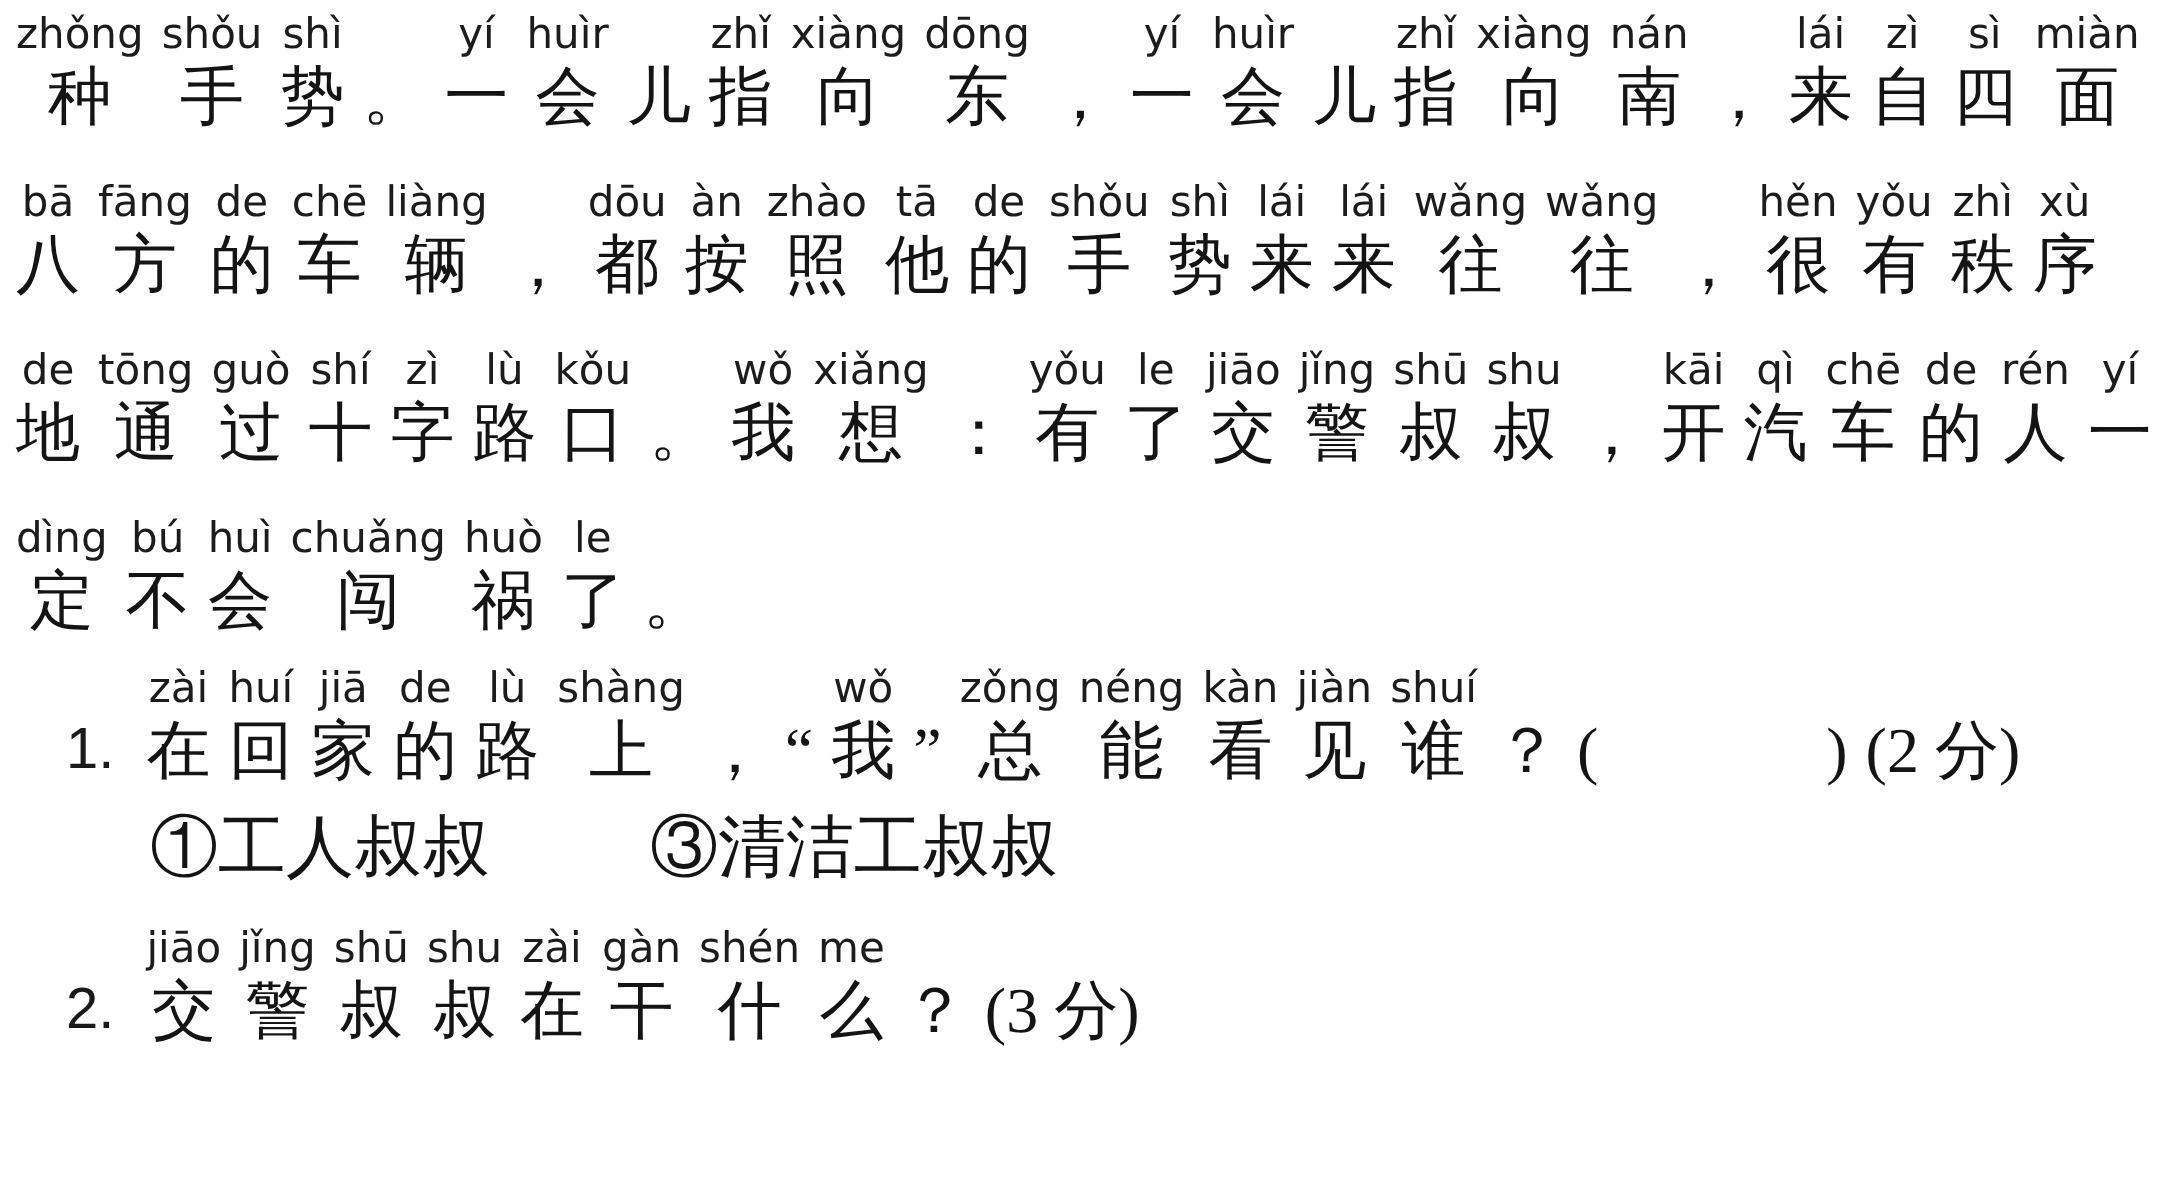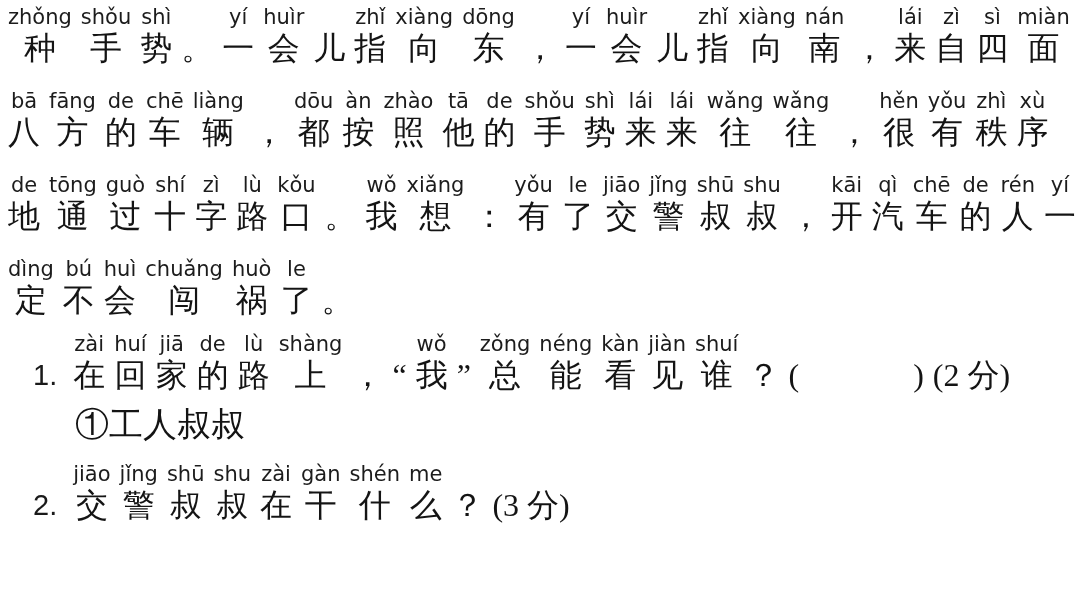--- a/index.html
+++ b/index.html
@@ -96,20 +96,21 @@
     <div class="line"><span class="seg"><span class="py">dìng</span><span class="hz">定</span></span><span class="seg"><span class="py">bú</span><span class="hz">不</span></span><span class="seg"><span class="py">huì</span><span class="hz">会</span></span><span class="seg"><span class="py">chuǎng</span><span class="hz">闯</span></span><span class="seg"><span class="py">huò</span><span class="hz">祸</span></span><span class="seg"><span class="py">le</span><span class="hz">了</span></span><span class="seg"><span class="py"> </span><span class="hz">。</span></span></div>
   </div>
 
   <div class="question q1">
     <div class="q-num">1.</div>
     <div class="q-body"><span class="seg"><span class="py">zài</span><span class="hz">在</span></span><span class="seg"><span class="py">huí</span><span class="hz">回</span></span><span class="seg"><span class="py">jiā</span><span class="hz">家</span></span><span class="seg"><span class="py">de</span><span class="hz">的</span></span><span class="seg"><span class="py">lù</span><span class="hz">路</span></span><span class="seg"><span class="py">shàng</span><span class="hz">上</span></span><span class="seg"><span class="py"> </span><span class="hz">，</span></span><span class="seg"><span class="py"> </span><span class="hz">“</span></span><span class="seg"><span class="py">wǒ</span><span class="hz">我</span></span><span class="seg"><span class="py"> </span><span class="hz">”</span></span><span class="seg"><span class="py">zǒng</span><span class="hz">总</span></span><span class="seg"><span class="py">néng</span><span class="hz">能</span></span><span class="seg"><span class="py">kàn</span><span class="hz">看</span></span><span class="seg"><span class="py">jiàn</span><span class="hz">见</span></span><span class="seg"><span class="py">shuí</span><span class="hz">谁</span></span><span class="seg"><span class="py"> </span><span class="hz">？</span></span><span class="seg"><span class="py"> </span><span class="hz">(</span></span><span class="seg"><span class="py"> </span><span class="hz">　　　</span></span><span class="seg"><span class="py"> </span><span class="hz">)</span></span><span class="seg"><span class="py"> </span><span class="hz">(2 分)</span></span></div>
   </div>
 
   <div class="options">
     <span class="option">①工人叔叔</span>
+    <span class="option">③清洁工叔叔</span>
   </div>
 
   <div class="question q2">
     <div class="q-num">2.</div>
     <div class="q-body"><span class="seg"><span class="py">jiāo</span><span class="hz">交</span></span><span class="seg"><span class="py">jǐng</span><span class="hz">警</span></span><span class="seg"><span class="py">shū</span><span class="hz">叔</span></span><span class="seg"><span class="py">shu</span><span class="hz">叔</span></span><span class="seg"><span class="py">zài</span><span class="hz">在</span></span><span class="seg"><span class="py">gàn</span><span class="hz">干</span></span><span class="seg"><span class="py">shén</span><span class="hz">什</span></span><span class="seg"><span class="py">me</span><span class="hz">么</span></span><span class="seg"><span class="py"> </span><span class="hz">？</span></span><span class="seg"><span class="py"> </span><span class="hz">(3 分)</span></span></div>
   </div>
 
   <div class="rule"></div>
 
 </div>

